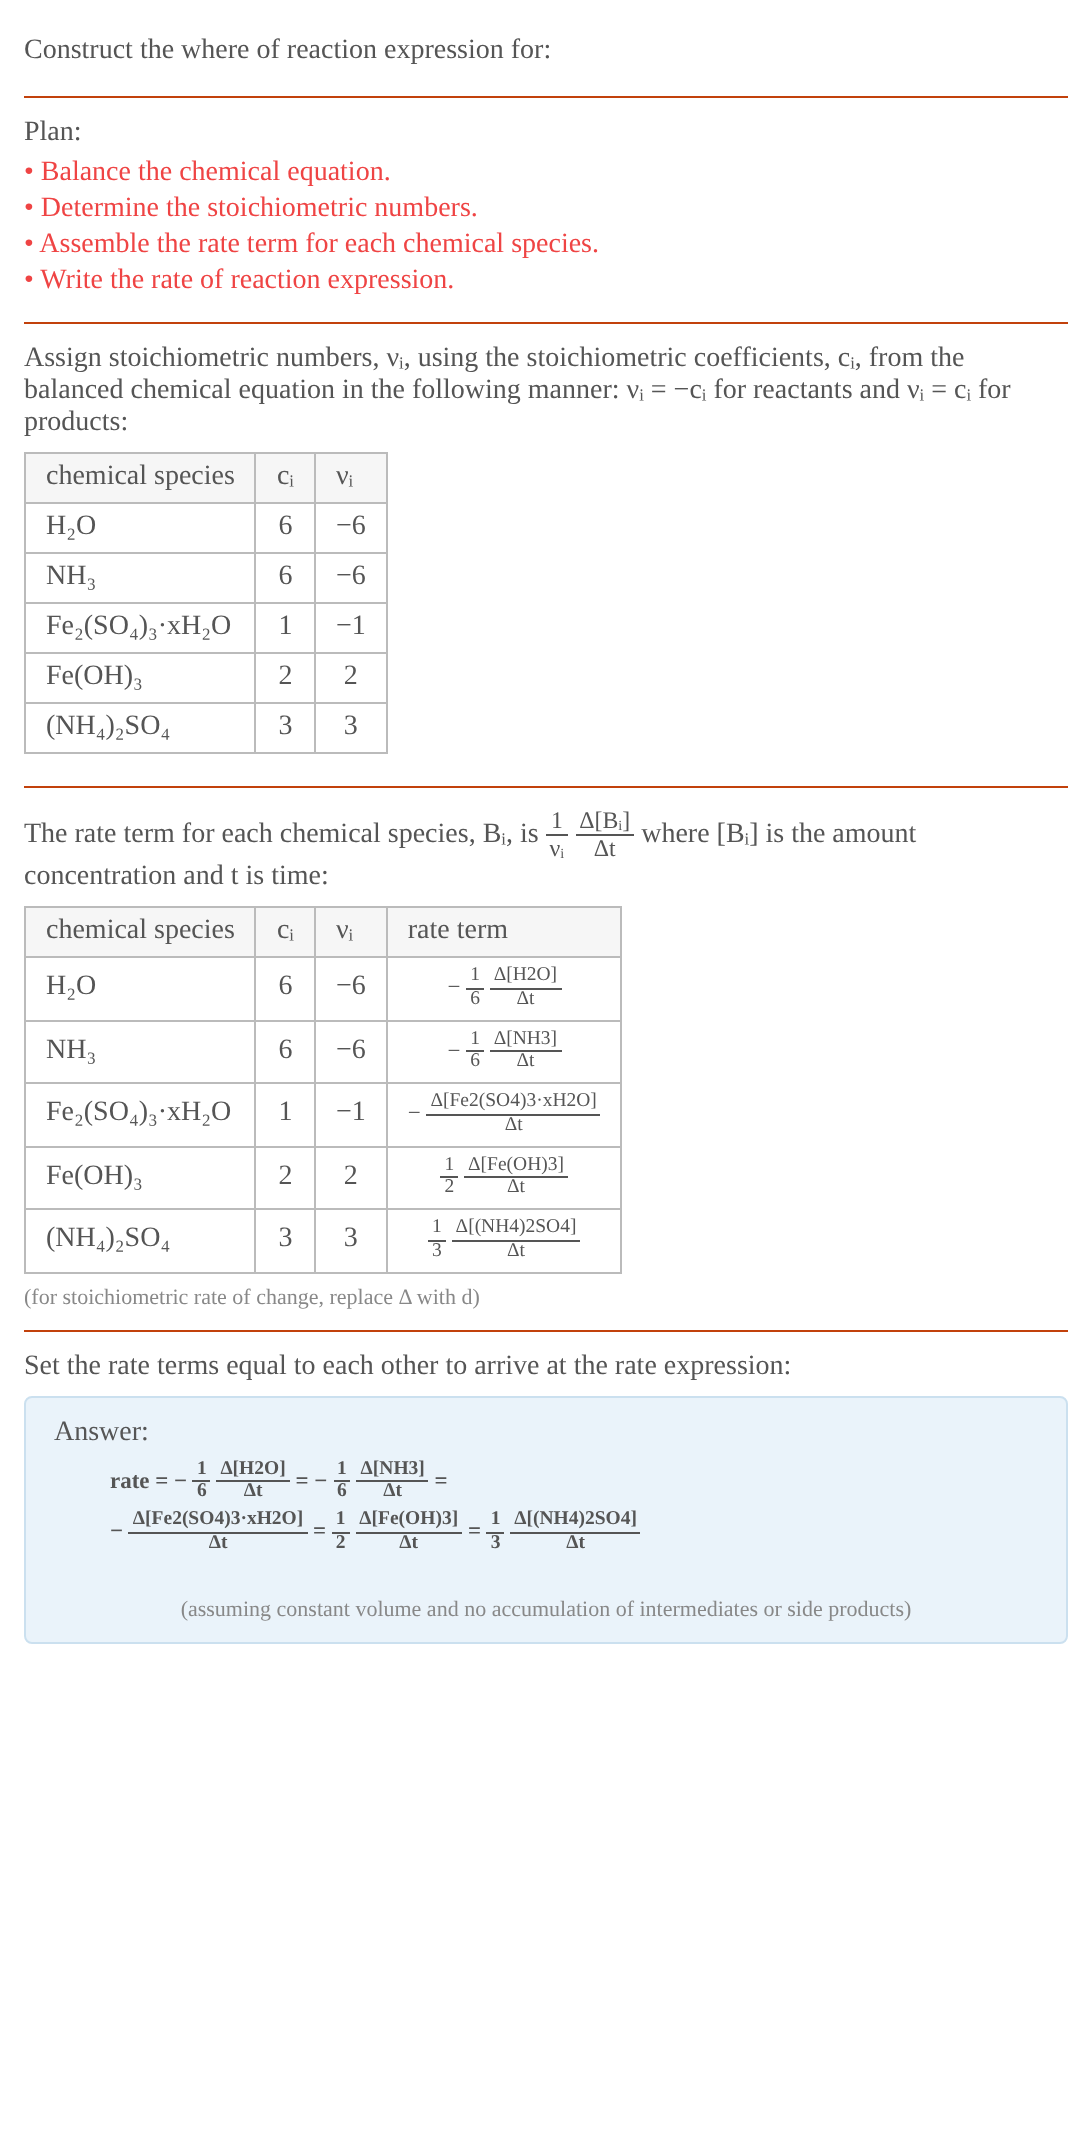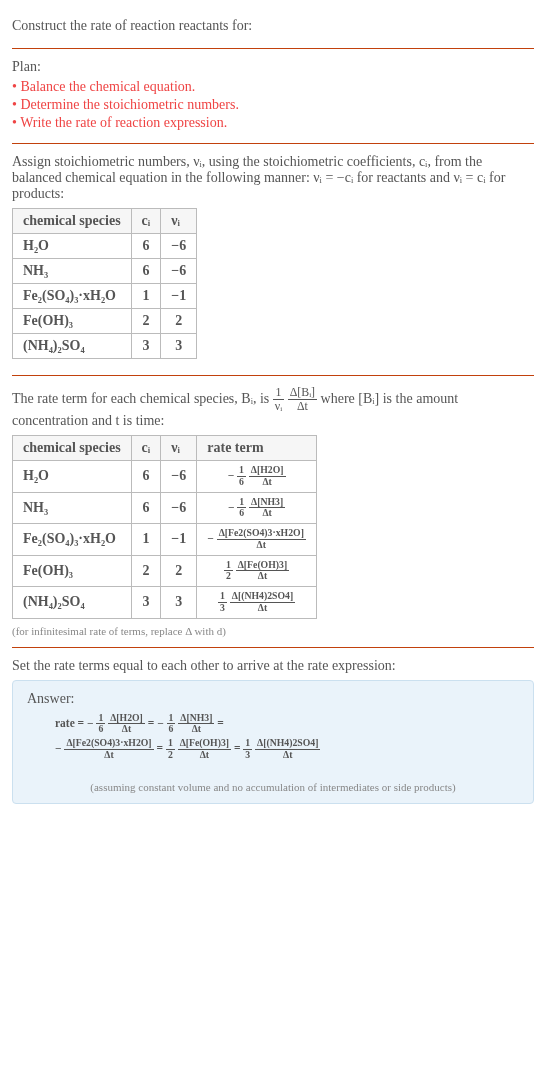--- a/index.html
+++ b/index.html
@@ -35,21 +35,21 @@
     color: #ef4444;
   }
   table.data {
     border-collapse: collapse;
     margin: 6px 0;
   }
   table.data th, table.data td {
     border: 1px solid #bbb;
     padding: 4px 10px;
     text-align: left;
-    font-weight: bold;
+    font-weight: normal;
     color: #555;
   }
   table.data th {
     background: #f6f6f6;
   }
   table.data td.center {
     text-align: center;
   }
   .frac {
     display: inline-block;
@@ -98,27 +98,28 @@
   .smallmath {
     font-size: 0.82em;
   }
 </style>
 </head>
 <body>
 
 <div class="container">
 
   <div class="section">
-    <div class="title">Construct the rate of reaction reactants for:</div>
+    <div class="title">Construct the where of reaction expression for:</div>
   </div>
 
   <div class="section">
     <div class="title">Plan:</div>
     <div class="plan-item">• Balance the chemical equation.</div>
     <div class="plan-item">• Determine the stoichiometric numbers.</div>
+    <div class="plan-item">• Assemble the rate term for each chemical species.</div>
     <div class="plan-item">• Write the rate of reaction expression.</div>
   </div>
 
 
   <div class="section">
     <div class="title">Assign stoichiometric numbers, νᵢ, using the stoichiometric coefficients, cᵢ, from the balanced chemical equation in the following manner: νᵢ = −cᵢ for reactants and νᵢ = cᵢ for products:</div>
     <table class="data">
       <tbody>
           <tr>
         <th>chemical species</th>
@@ -218,21 +219,21 @@
         <td>(NH₄)₂SO₄</td>
         <td class="center">3</td>
         <td class="center">3</td>
         <td class="center smallmath">
           <span class="frac"><span class="num">1</span><span class="den">3</span></span>
           <span class="frac"><span class="num">Δ[(NH4)2SO4]</span><span class="den">Δt</span></span>
         </td>
       </tr>
     </tbody>
       </table>
-    <div class="note">(for infinitesimal rate of terms, replace Δ with d)</div>
+    <div class="note">(for stoichiometric rate of change, replace Δ with d)</div>
   </div>
 
   <div class="section">
     <div class="title">Set the rate terms equal to each other to arrive at the rate expression:</div>
     <div class="answer-box">
       <div class="answer-label">Answer:</div>
       <div class="rate-line smallmath">
         <span>rate = </span>
         <span>−</span>
         <span class="frac"><span class="num">1</span><span class="den">6</span></span>

